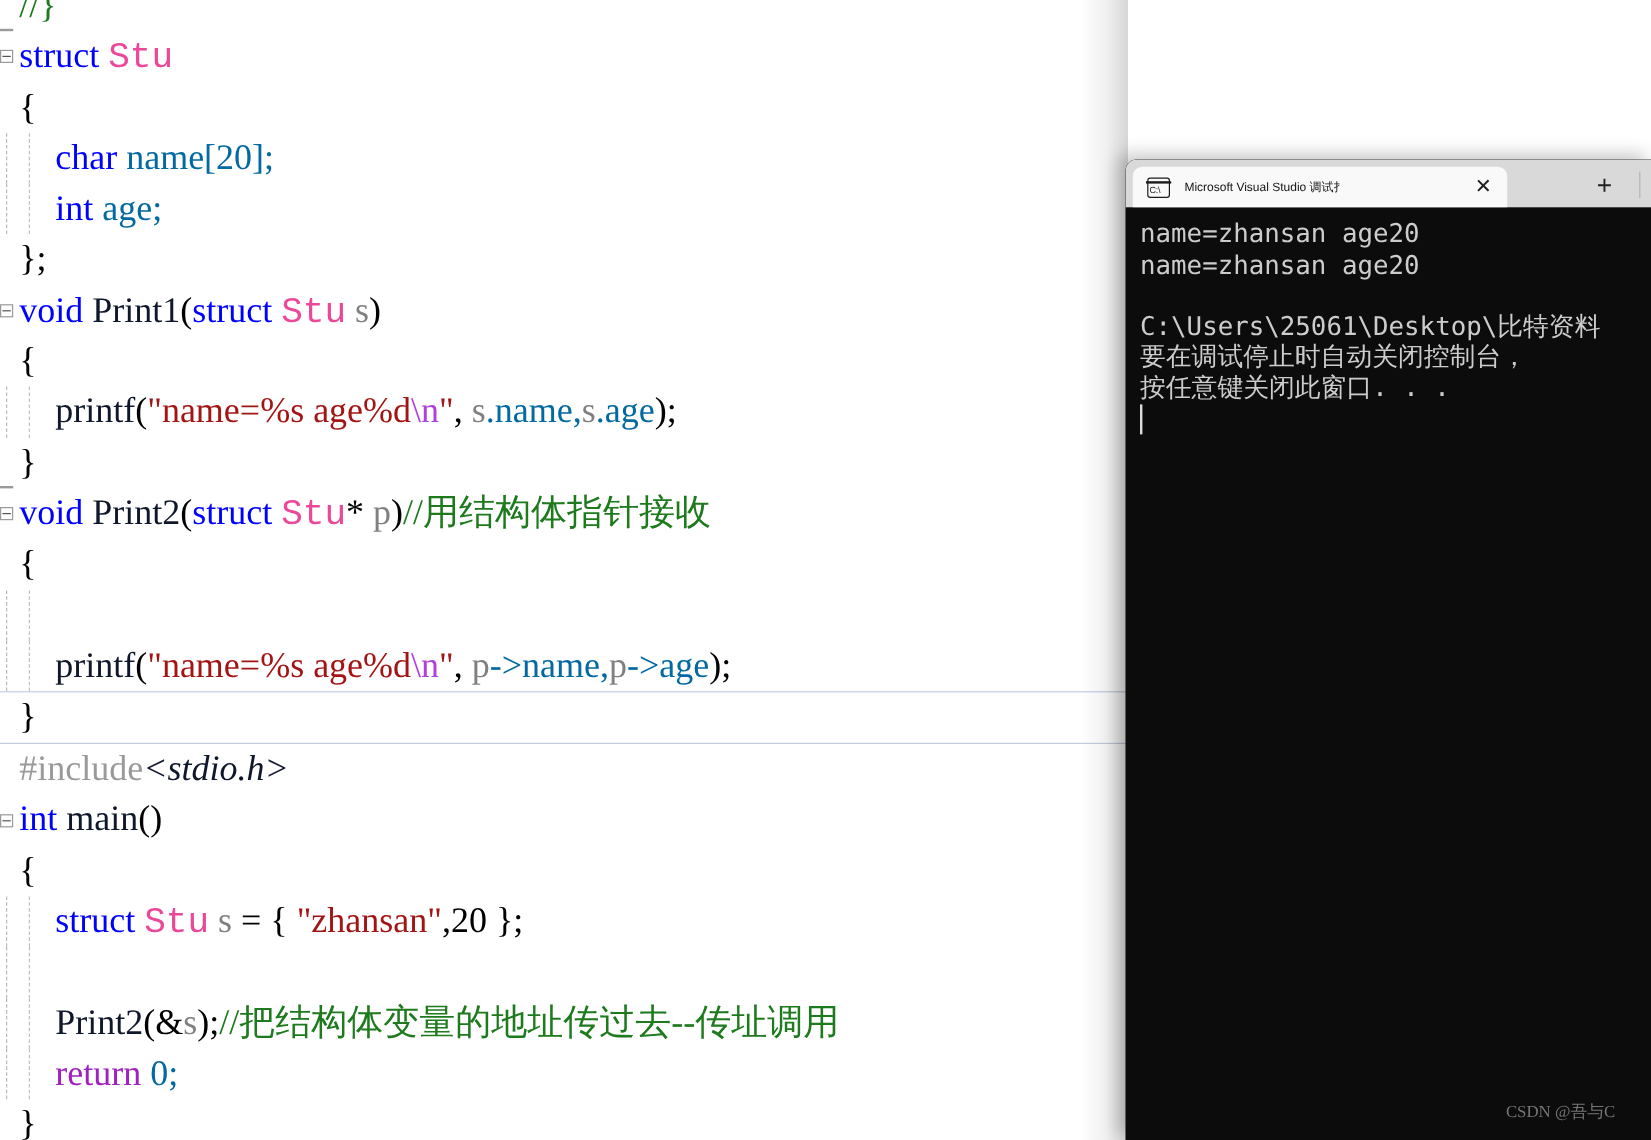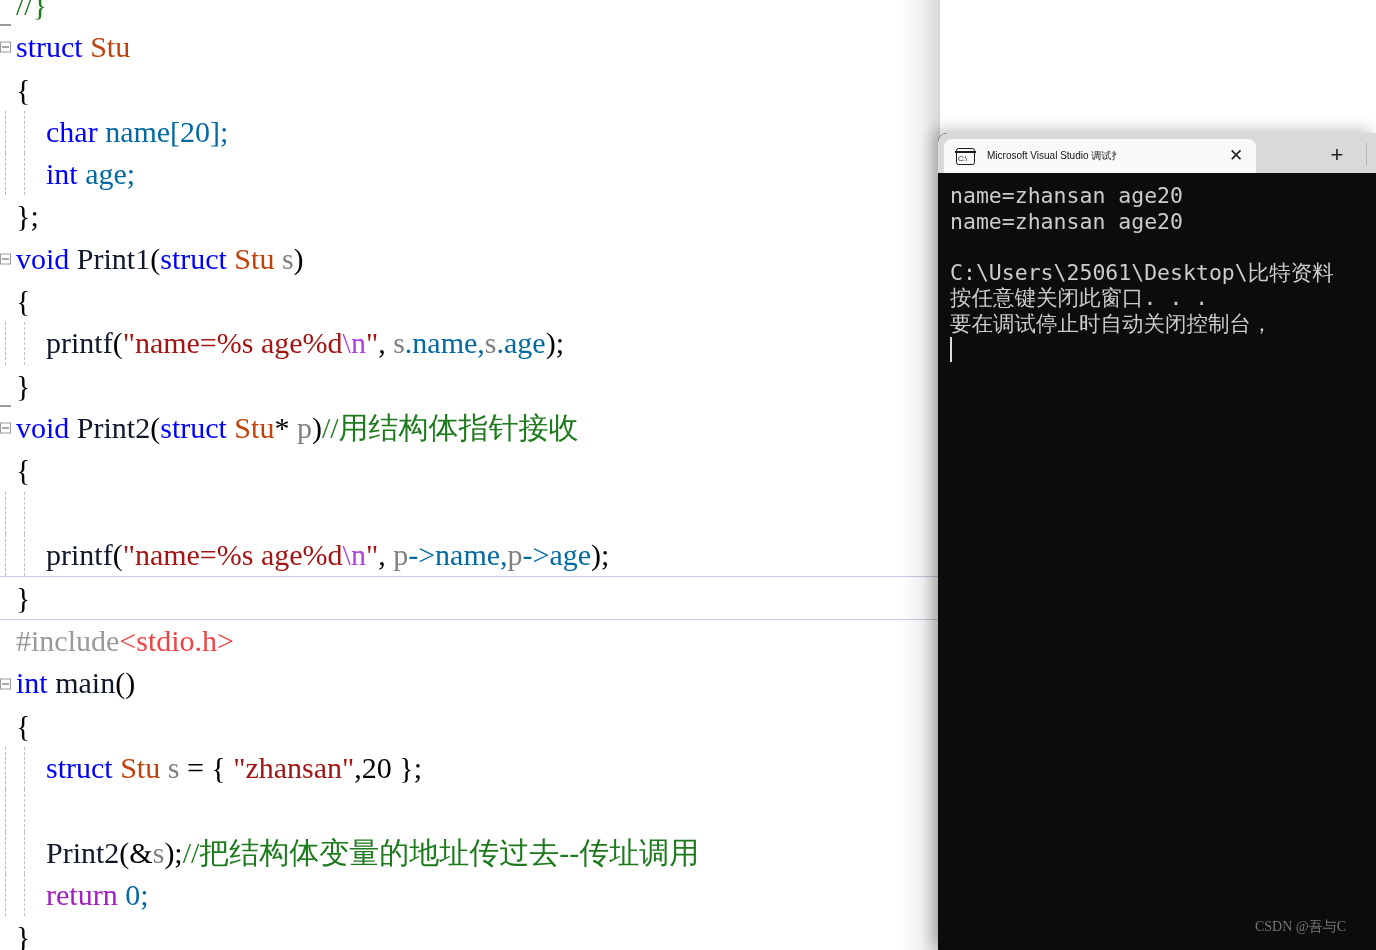--- a/index.html
+++ b/index.html
@@ -100,27 +100,27 @@
     position: absolute;
     left: 24px;
     top: 0;
     bottom: 0;
     width: 0;
     border-left: 1px dashed #c0c0c0;
   }
 
   
   .kw   { color: #0000ff; text-align: center; }
-  .type { color: #c2410c; }
+  .type { color: #ec4899; font-family: Liberation Mono, monospace; }
   .fn   { color: #0f172a; }
   .str  { color: #a31515; }
   .esc  { color: #b040e0; }
   .cmt  { color: #1d7a1d; }
   .pp   { color: #9a9a9a; }
-  .ppstr{ color: #ef4444; }
+  .ppstr{ color: #0f172a; font-style: italic; }
   .ret  { color: #a020c0; }
   .var  { color: #808080; }
   .plain{ color: #0369a1; }
   .punc { color: #000000; }
 
   
   #editor-shadow {
     position: absolute;
     left: 900px; top: 0;
     width: 40px; height: 950px;
@@ -307,20 +307,20 @@
     <div id="tab-new">+</div>
     <div id="tab-divider"></div>
   </div>
 
   <div id="console-body">
     <div id="console-output">
         <div class="console-line">name=zhansan age20</div>
         <div class="console-line">name=zhansan age20</div>
         <div class="console-line blank">&nbsp;</div>
         <div class="console-line">C:\Users\25061\Desktop\比特资料</div>
+        <div class="console-line">要在调试停止时自动关闭控制台，</div>
         <div class="console-line">按任意键关闭此窗口. . .</div>
-        <div class="console-line">要在调试停止时自动关闭控制台，</div>
       </div>
     <div id="console-caret"></div>
   </div>
 
   <div id="csdn-watermark">CSDN @吾与C</div>
 </div>
 
 </body></html>

